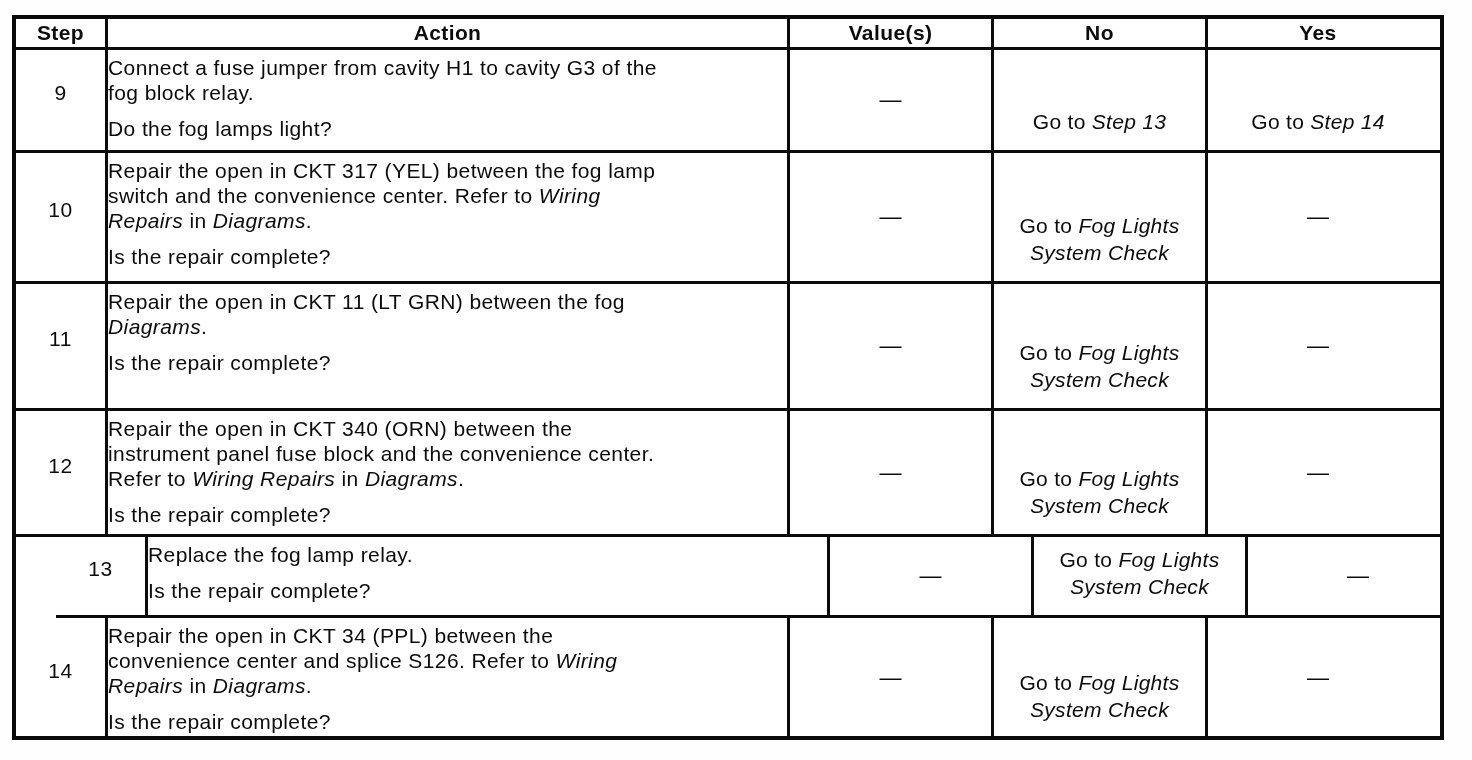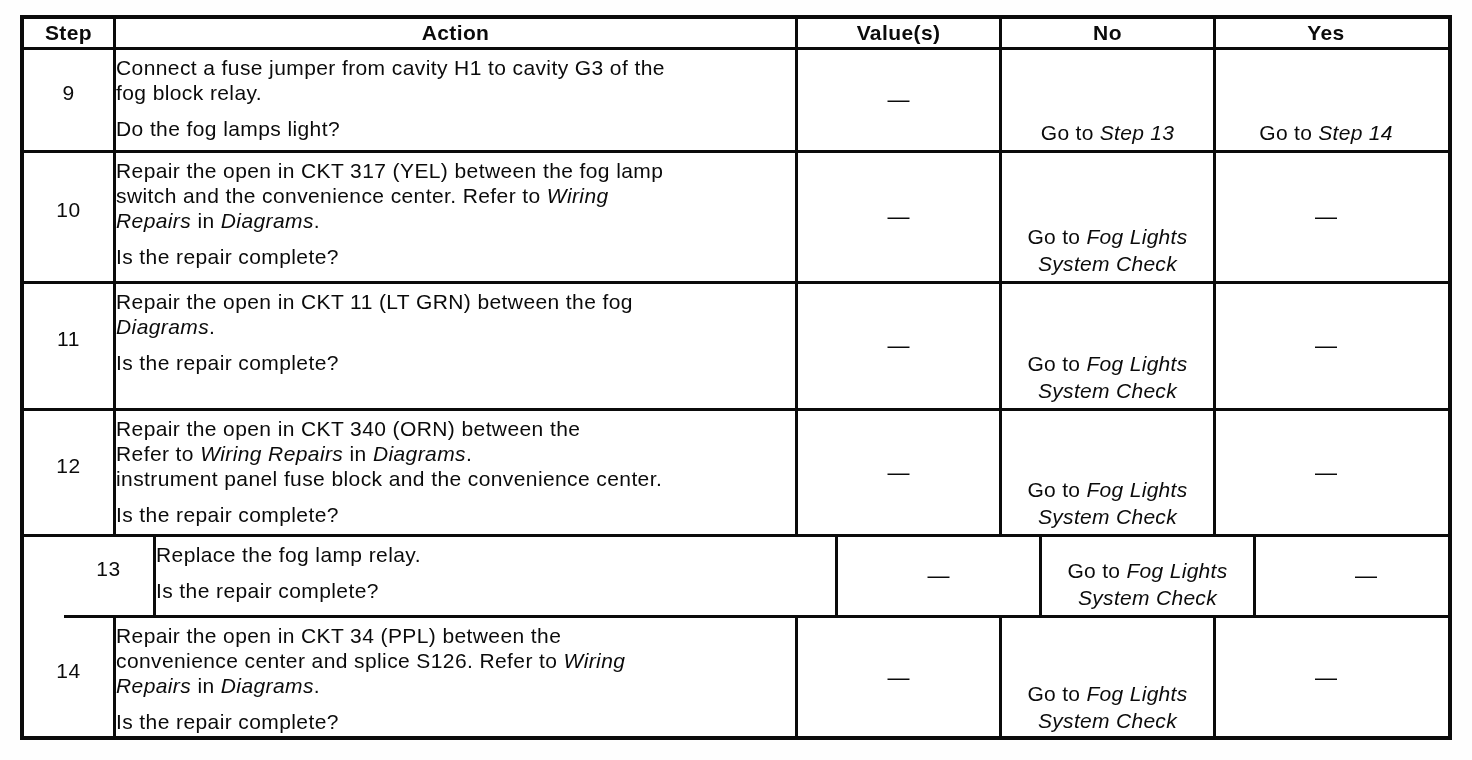--- a/index.html
+++ b/index.html
@@ -10,21 +10,21 @@
     color: #0b0b0b;
     overflow: hidden;
   }
   .scan-page {
     position: relative;
     width: 1472px; height: 760px;
     background: #fefefe;
   }
   .diag-table {
     position: absolute;
-    left: 20px; top: 15px;
+    left: 12px; top: 15px;
     width: 1432px; height: 725px;
     border: 4px solid #0b0b0b;
     background: #ffffff;
     display: flex;
     flex-direction: column;
   }
   .trow {
     display: grid;
     grid-template-columns: 92px 682px 204px 214px 220px;
     border-bottom: 3px solid #0b0b0b;
@@ -59,21 +59,21 @@
   }
   .cell-action .question { margin-top: 11px; }
   .cell-center {
     display: flex; align-items: center; justify-content: center;
     font-size: 22px;
   }
   .cell-goto {
     display: flex; flex-direction: column;
     justify-content: flex-end; align-items: center;
     text-align: center;
-    padding-bottom: 4px;
+    padding-bottom: 15px;
     font-size: 21px; line-height: 27px; letter-spacing: 0.3px;
   }
   .it { font-style: italic; }
   .line { white-space: nowrap; }
 </style>
 </head>
 <body>
 
 <div class="scan-page">
   <div class="diag-table">
@@ -130,22 +130,22 @@
             <div class="line"><span class="it">System Check</span></div>
           </div>
           <div class="cell cell-center">
             <div class="line"><span>—</span></div>
           </div>
         </div>
         <div class="trow">
           <div class="cell cell-step">12</div>
           <div class="cell cell-action">
             <div class="line"><span>Repair the open in CKT 340 (ORN) between the</span></div>
+            <div class="line"><span>instrument panel fuse block and the convenience center.</span></div>
             <div class="line"><span>Refer to </span><span class="it">Wiring Repairs</span><span> in </span><span class="it">Diagrams</span><span>.</span></div>
-            <div class="line"><span>instrument panel fuse block and the convenience center.</span></div>
             <div class="line question">Is the repair complete?</div>
           </div>
           <div class="cell cell-center">—</div>
           <div class="cell cell-goto">
             <div class="line"><span>Go to </span><span class="it">Fog Lights</span></div>
             <div class="line"><span class="it">System Check</span></div>
           </div>
           <div class="cell cell-center">
             <div class="line"><span>—</span></div>
           </div>

